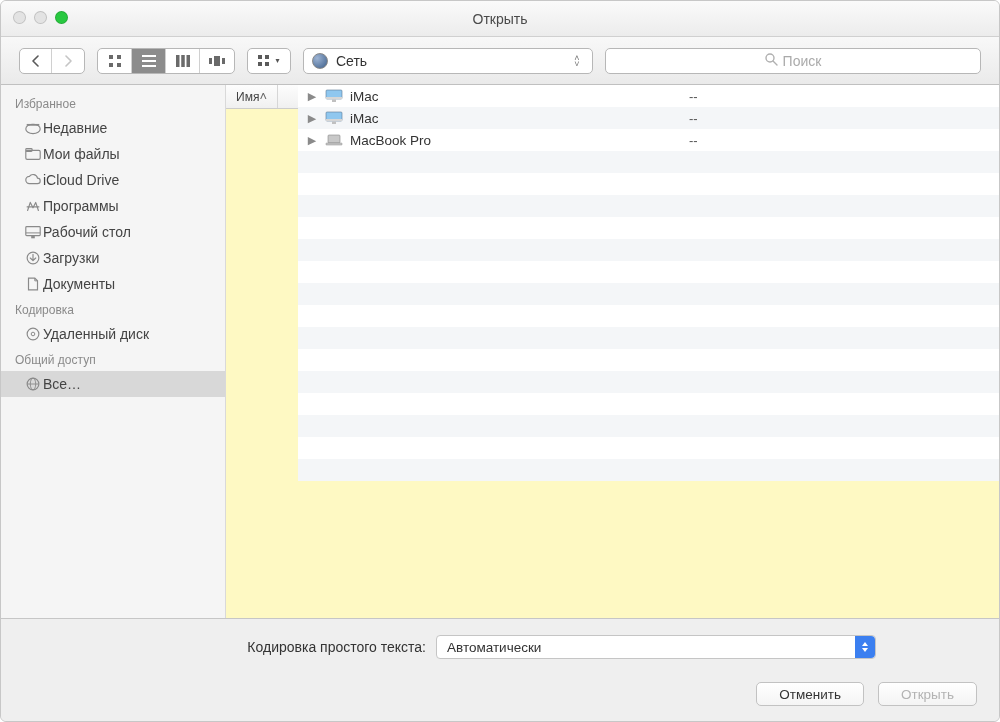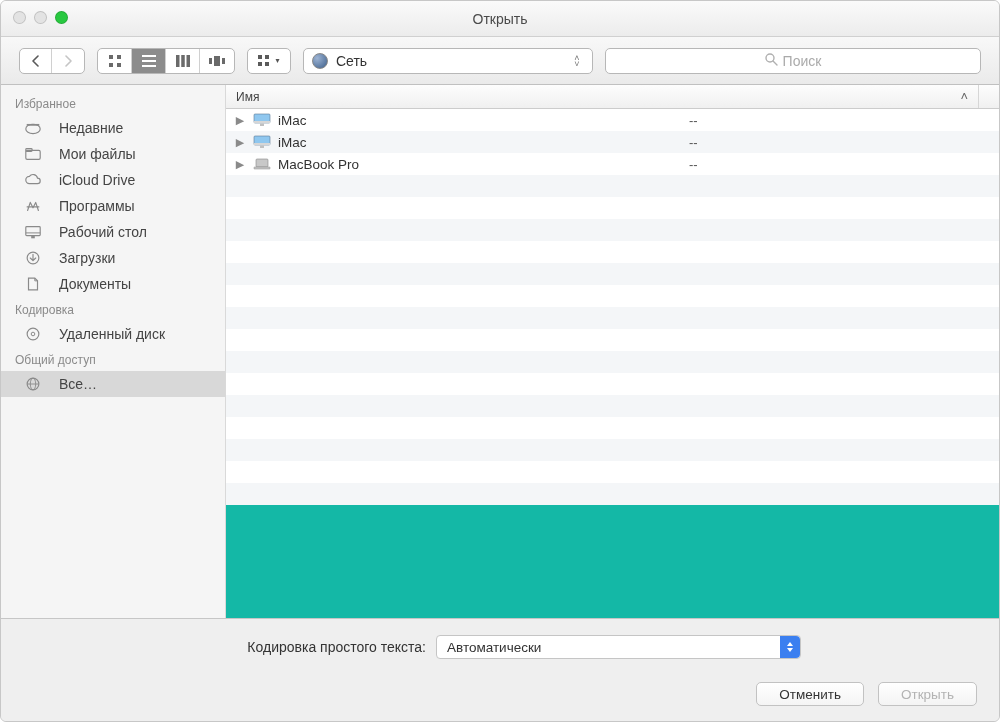--- a/index.html
+++ b/index.html
@@ -28,46 +28,46 @@
   .path .globe { width: 16px; height: 16px; border-radius: 50%; background: radial-gradient(circle at 30% 30%, #9db4d4, #3e5f8a); border:0.5px solid #888; }
   .path .txt { font-size: 14px; color: #333; flex: 1; }
   .path .stepper { width: 14px; display: flex; flex-direction: column; line-height: 6px; font-size: 9px; color: #777; align-items:center; }
 
   .search { flex: 1; height: 26px; border: 1px solid #b7b7b7; border-radius: 5px; background: #fff; display: flex; align-items: center; justify-content: center; gap: 5px; color: #aaa; font-size: 14px; }
   .search .mag { font-size: 13px; }
 
   .body { flex: 1; display: flex; min-height: 0; }
   .sidebar { width: 225px; background: #f5f5f5; border-right: 1px solid #d9d9d9; padding-top: 6px; overflow: hidden; }
   .sec-label { font-size: 12px; color: #8a8a8a; padding: 6px 14px 4px; }
-  .sb-item { display: flex; align-items: center; gap: 16px; padding: 3px 14px 3px 22px; font-size: 14px; color: #444; height: 26px; }
+  .sb-item { display: flex; align-items: center; gap: 0; padding: 3px 14px 3px 22px; font-size: 14px; color: #444; height: 26px; }
   .sb-item.selected { background: #d8d8d8; }
   .sb-item .icn { width: 20px; height: 16px; display:flex; align-items:center; justify-content:center; color:#7a7a7a; }
   .sb-item .icn svg { width:18px; height:16px; }
 
-  .content { flex: 1; background: #14b8a6; display: flex; flex-direction: column; }
+  .content { flex: 1; background: #fef9c3; display: flex; flex-direction: row; }
   .cols { height: 24px; background: linear-gradient(#fdfdfd,#f0f0f0); border-bottom:1px solid #ccc; display:flex; align-items:center; }
   .col { border-right:1px solid #d6d6d6; height:100%; display:flex; align-items:center; padding:0 10px; font-size:12px; color:#444; }
   .col.name { flex: 1; font-weight:500; }
   .col.name .arrow { margin-left:auto; font-size:13px; color:#666; }
   .col.date { width: 310px; }
   .col.last { width:10px; border-right:none; }
 
   .rows { flex:1; overflow:auto; }
   .row { height:22px; display:flex; align-items:center; }
   .row:nth-child(even) { background:#f4f6f8; }
   .row:nth-child(odd) { background:#fff; }
   .cell-name { flex:1; display:flex; align-items:center; gap:7px; padding-left:8px; font-size:13.5px; }
   .disclosure { color:#8a8a8a; font-size:11px; width:12px; text-align:center; }
   .dev-icn { width:18px; height:14px; display:flex; align-items:center; justify-content:center; }
   .cell-date { width:320px; padding-left:10px; color:#555; font-size:13px; }
 
   .bottom { border-top:1px solid #c6c6c6; background:#efefef; padding:16px 20px 14px; display:flex; flex-direction:column; gap:10px; }
   .opt-row { display:flex; align-items:center; gap:10px; }
   .opt-label { width: 405px; text-align:right; font-size:14px; color:#333; }
-  .select { width: 365px; height:24px; background:#fff; border:1px solid #c5c5c5; border-radius:4px; display:flex; align-items:center; padding:0 6px 0 10px; font-size:13.5px; position:relative;text-align:right; }
+  .select { width: 440px; height:24px; background:#fff; border:1px solid #c5c5c5; border-radius:4px; display:flex; align-items:center; padding:0 6px 0 10px; font-size:13.5px; position:relative;text-align:right; }
   .select .cap { position:absolute; right:0; top:0; width:20px; height:100%; background:#3b7ff0; border-radius:0 4px 4px 0; display:flex; flex-direction:column; align-items:center; justify-content:center; }
   .select .cap::before { content:""; border-left:3.5px solid transparent; border-right:3.5px solid transparent; border-bottom:4px solid #fff; margin-bottom:2px; }
   .select .cap::after { content:""; border-left:3.5px solid transparent; border-right:3.5px solid transparent; border-top:4px solid #fff; }
   .chk { width:15px; height:15px; border:1px solid #aeaeae; border-radius:3px; background:#fff; }
 
   .actions { height:48px; border-top:0; display:flex; align-items:center; justify-content:flex-end; gap:14px; padding:0 22px 6px; background:#efefef; }
   .push { height:24px; padding:0 22px; border:1px solid #c2c2c2; border-radius:5px; background:linear-gradient(#fff,#f4f4f4); font-size:13.5px; color:#333; display:flex; align-items:center; }
   .push.disabled { color:#b3b3b3; }
 </style>
 </head>

